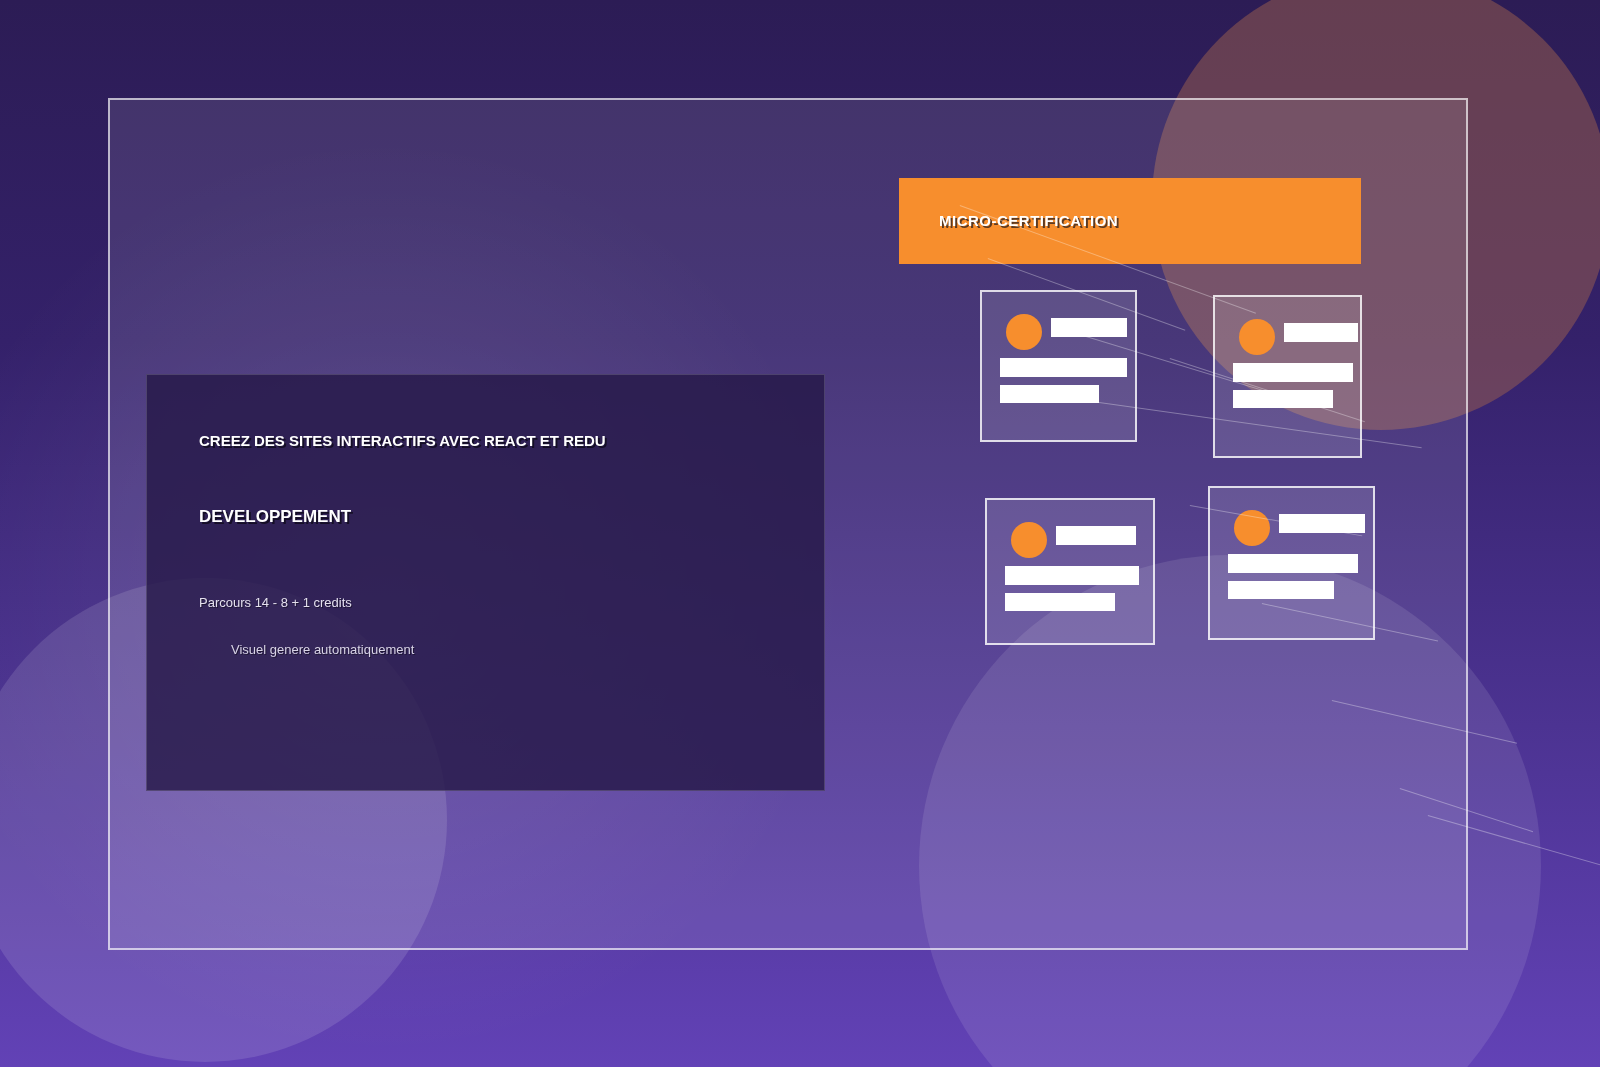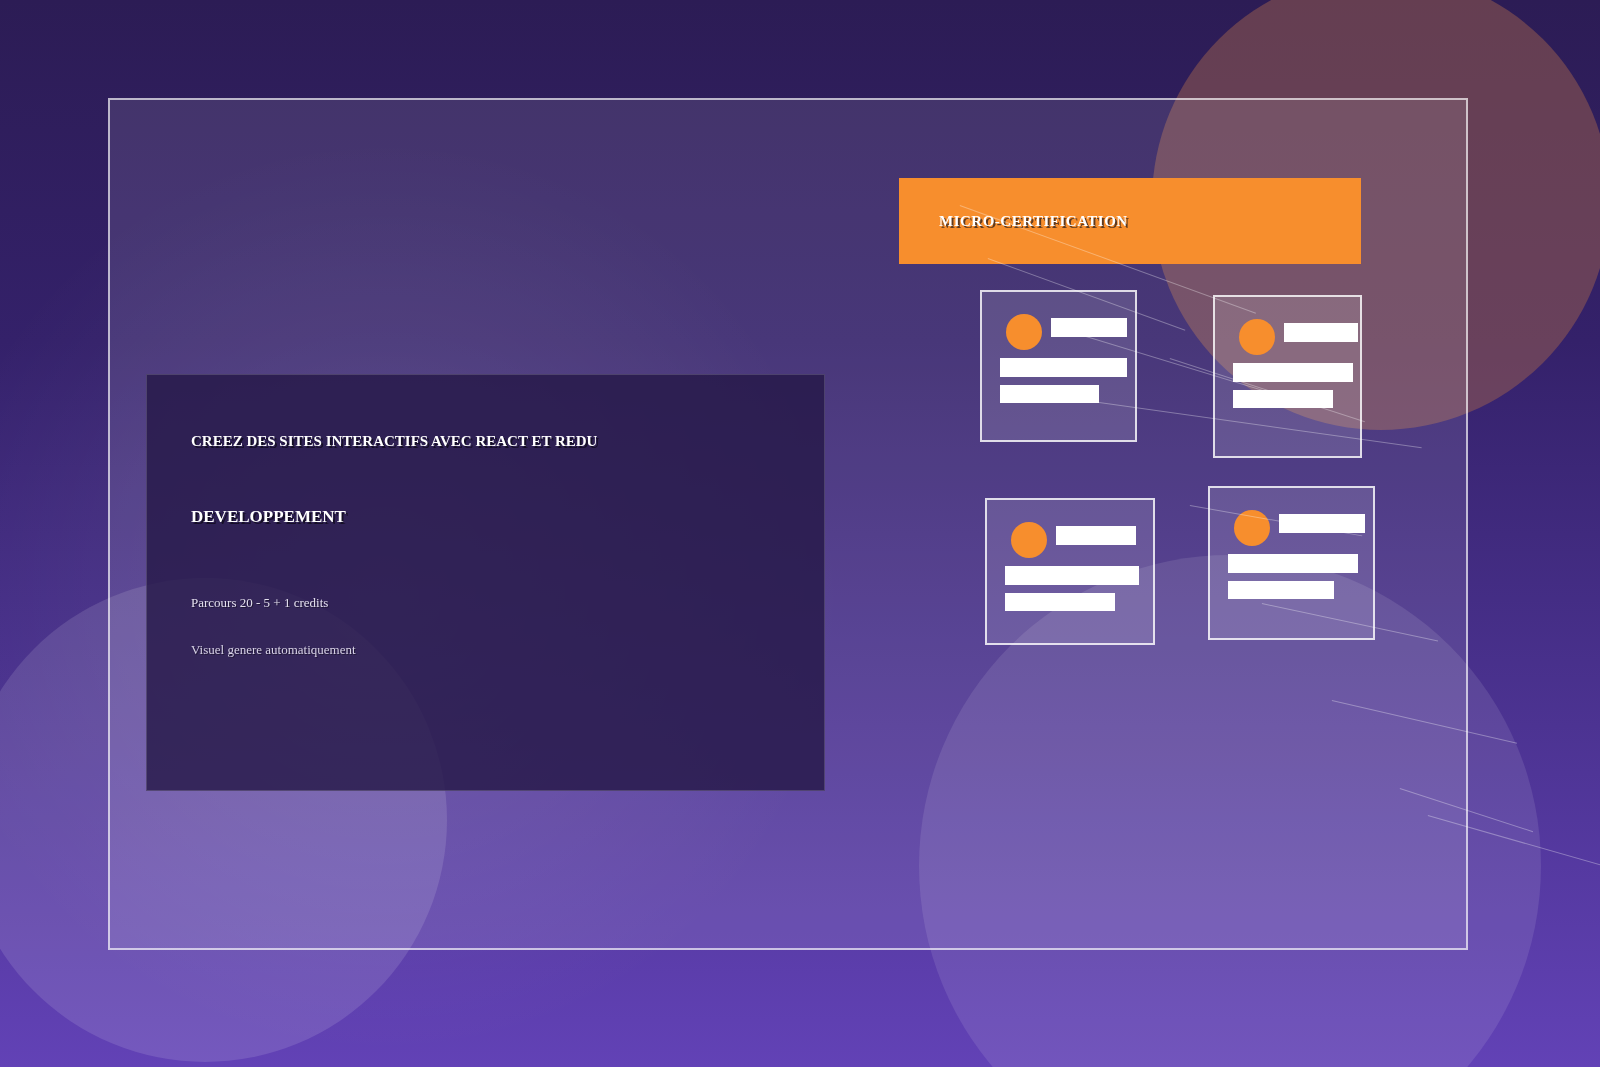--- a/index.html
+++ b/index.html
@@ -3,21 +3,21 @@
 <meta charset="utf-8">
 <style>
   html, body { margin: 0; padding: 0; background: #1d1240; }
   * { box-sizing: border-box; }
 
   .canvas {
     position: relative;
     width: 1600px;
     height: 1067px;
     overflow: hidden;
-    font-family: Liberation Serif, serif;
+    font-family: Liberation Sans, sans-serif;
     background: linear-gradient(180deg,
       var(--background-top, #2C1C55) 0%,
       #34216A 32%,
       #4C3392 68%,
       var(--background-bottom, #6242B6) 100%);
   }
 
   
   .soft-light {
     position: absolute; inset: 0;
@@ -54,36 +54,37 @@
     white-space: pre;
   }
 
   
   .course-panel {
     position: absolute;
     left: 146px; top: 374px; width: 679px; height: 417px;
     background: rgba(38,24,72,0.82);
     border: 1px solid rgba(255,255,255,0.16);
   }
-  .panel-text { position: absolute; left: 44px; white-space: pre; line-height: 1.2; text-align: center; }
+  .panel-text { position: absolute; left: 52px; white-space: pre; line-height: 1.2; text-align: center; }
   .panel-title {
     top: 57px; font-size: 15px; font-weight: bold; color: #ffffff;
     text-shadow: 2px 2px 0 rgba(0,0,0,0.55);
   }
   .panel-category {
     top: 132px; font-size: 17px; font-weight: bold; color: #ffffff;
     text-shadow: 2px 2px 0 rgba(0,0,0,0.55);
   }
   .panel-info {
     top: 220px; font-size: 13px; color: #E4E0EE;
     text-shadow: 1px 1px 0 rgba(0,0,0,0.4);
   }
   .panel-note {
     top: 267px; font-size: 13px; color: #D8D3E6;
     text-shadow: 1px 1px 0 rgba(0,0,0,0.4);
+    margin-left: 32px;
   }
 
   
   .card {
     position: absolute;
     background: rgba(255,255,255,0.13);
     border: 2px solid rgba(255,255,255,0.8);
   }
   .card.c0 { left: 980px;  top: 290px; width: 157px; height: 152px; }
   .card.c1 { left: 1213px; top: 295px; width: 149px; height: 163px; }
@@ -142,21 +143,21 @@
 
   <div class="frame"></div>
 
   <div class="banner">
     <span class="banner-label">MICRO-CERTIFICATION</span>
   </div>
 
   <div class="course-panel">
     <div class="panel-text panel-title">CREEZ DES SITES INTERACTIFS AVEC REACT ET REDU</div>
     <div class="panel-text panel-category">DEVELOPPEMENT</div>
-    <div class="panel-text panel-info">Parcours 20 - 5 + 1 credits</div>
+    <div class="panel-text panel-info">Parcours 14 - 8 + 1 credits</div>
     <div class="panel-text panel-note">Visuel genere automatiquement</div>
   </div>
 
   <div id="cards-layer">
       <div class="card c0">
     <div class="ph-circle"></div>
     <div class="ph-bar bar-a" style="width: 76px;"></div>
     <div class="ph-bar bar-b" style="width: 127px;"></div>
     <div class="ph-bar bar-c" style="width: 99px;"></div>
   </div>

